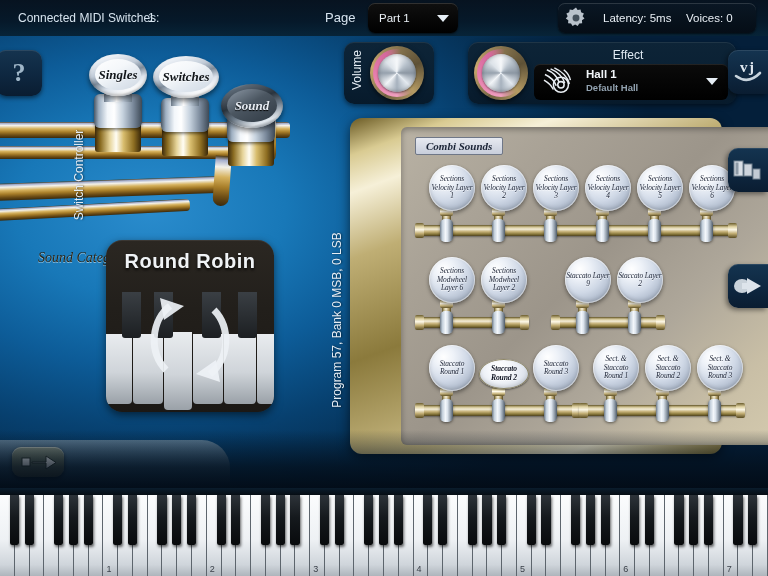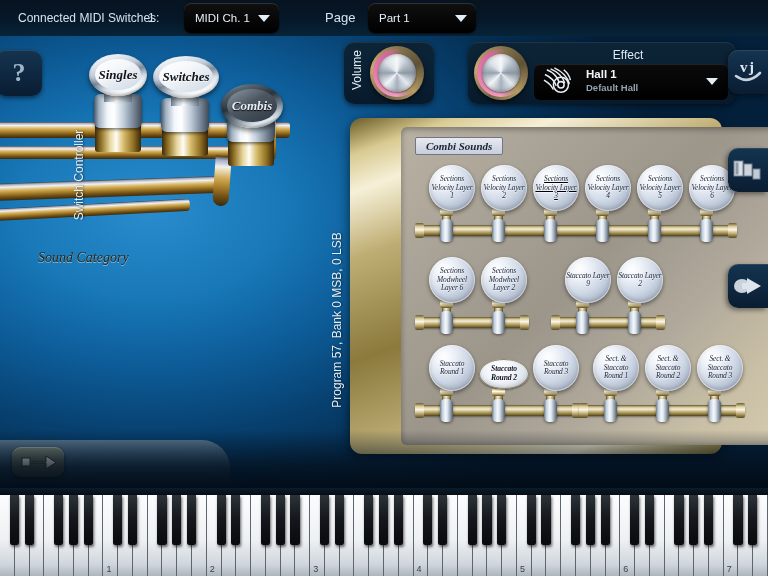--- a/index.html
+++ b/index.html
@@ -287,32 +287,40 @@
 
 <div id="app">
 
   <div class="bg"></div>
   <div class="bg-top-dark"></div>
 
   <div class="topbar">
     <div class="tb-text" style="left:18px;">Connected MIDI Switches:</div>
     <div class="tb-text" style="left:148px;">1</div>
 
-    <div class="pill" style="left:184px;width:95px;">
-      <div class="lbl">MIDI Ch. 1</div>
-      <div class="caret" style="right:9px;"></div>
-    </div>
 
     <div class="tb-text" style="left:325px;font-size:13px;">Page</div>
 
-    <div class="pill" style="left:368px;width:108px;">
+    <div class="pill" style="left:368px;width:90px;">
       <div class="lbl">Part 1</div>
       <div class="caret" style="right:9px;"></div>
     </div>
 
+    <div class="pill" style="left:558px;width:198px;background:linear-gradient(180deg,#0a1724 0%,#050d16 100%);">
+      <div class="gearwrap" style="left:3px;top:0;">
+        <svg class="gear" viewBox="0 0 24 24" aria-hidden="true">
+          <g fill="#b9c2cb">
+            <path d="M12 2.4l1.5 2.3 2.7-.6.5 2.7 2.6 1-1.2 2.5 1.7 2.2-2.3 1.5.2 2.8-2.7.2-1.4 2.4-2.4-1.3-2.4 1.3-1.4-2.4-2.7-.2.2-2.8-2.3-1.5L4.3 10.3 3.1 7.8l2.6-1 .5-2.7 2.7.6z"></path>
+          </g>
+          <circle cx="12" cy="12" r="3.2" fill="#44505b"></circle>
+        </svg>
+      </div>
+      <div class="lbl" style="left:45px;">Latency: 5ms</div>
+      <div class="lbl" style="left:128px;">Voices:  0</div>
+    </div>
   </div>
 
   <div class="sq-btn" style="left:-4px;top:50px;width:46px;height:46px;">
     <div class="help-q">?</div>
   </div>
 
   <div class="trumpet">
 
     <div class="tube" style="left:-10px;top:62px;width:300px;height:16px;"></div>
     <div class="tube" style="left:-10px;top:86px;width:246px;height:13px;"></div>
@@ -341,29 +349,52 @@
         <div class="cap-label">Switches</div>
       </div>
     </div>
 
     <div class="valve" style="left:228px;top:16px;">
       <div class="valve-body" style="top:34px;"></div>
       <div class="valve-casing" style="top:32px;"></div>
       <div class="valve-stem" style="top:26px;height:12px;"></div>
       <div class="cap pressed" style="left:-7px;top:8px;width:62px;height:44px;">
         <div class="cap-face" style="width:50px;height:33px;"></div>
-        <div class="cap-label">Combis</div>
+        <div class="cap-label">Sound</div>
       </div>
     </div>
 
     <div class="sound-cat">Sound Category</div>
   </div>
 
   <div class="switch-ctrl-label">Switch Controller</div>
 
+  <div class="rr">
+    <div class="rr-keys">
+      <div class="rr-white" style="left:-6px;width:32px;"></div>
+      <div class="rr-white" style="left:27px;width:30px;"></div>
+      <div class="rr-white" style="left:58px;width:28px;bottom:2px;height:78px;"></div>
+      <div class="rr-white" style="left:87px;width:30px;"></div>
+      <div class="rr-white" style="left:118px;width:32px;"></div>
+      <div class="rr-white" style="left:151px;width:26px;"></div>
+      <div class="rr-black" style="left:16px;width:19px;"></div>
+      <div class="rr-black" style="left:48px;width:19px;"></div>
+      <div class="rr-black" style="left:96px;width:19px;"></div>
+      <div class="rr-black" style="left:132px;width:19px;"></div>
+    </div>
+    <div class="rr-title">Round Robin</div>
+    <svg class="rr-arrows" viewBox="0 0 108 112">
+      <g fill="none" stroke="#eef2f6" stroke-width="7" stroke-linecap="butt" opacity=".92">
+        <path d="M34 22 A34 40 0 0 0 30 86"></path>
+        <path d="M74 90 A34 40 0 0 0 78 26"></path>
+      </g>
+      <polygon points="24,14 48,22 28,36" fill="#eef2f6" opacity=".92"></polygon>
+      <polygon points="84,98 60,90 80,76" fill="#eef2f6" opacity=".92"></polygon>
+    </svg>
+  </div>
 
   <div class="bottom-shelf"></div>
   <div class="arrow-btn">
     <svg viewBox="0 0 52 30" style="position:absolute;inset:0;">
       <rect x="10" y="11" width="8" height="8" fill="#e8ecef" stroke="#2c3430"></rect>
       <polygon points="20,15 34,15 34,9 44,15.5 34,22 34,16 20,16" fill="#e8ecef" stroke="#2c3430" stroke-width="1"></polygon>
     </svg>
   </div>
 
   <div class="darkpanel" style="left:344px;top:42px;width:90px;height:62px;">
@@ -415,21 +446,21 @@
             </div>
             <div class="stem" style="left: 93px; top: 46px; height: 18px;"></div>
             <div class="stem-knob" style="left: 91px; top: 44px;"></div>
             <div class="slider" style="left: 91px; top: 56px;"></div>
             <div class="disc" style="left: 80px; top: 2px;">
               <span>Sections Velocity Layer 2</span>
             </div>
             <div class="stem" style="left: 145px; top: 46px; height: 18px;"></div>
             <div class="stem-knob" style="left: 143px; top: 44px;"></div>
             <div class="slider" style="left: 143px; top: 56px;"></div>
-            <div class="disc" style="left: 132px; top: 2px; text-decoration: underline;">
+            <div class="disc" style="left: 132px; top: 2px;">
               <span>Sections Velocity Layer 3</span>
             </div>
             <div class="stem" style="left: 197px; top: 46px; height: 18px;"></div>
             <div class="stem-knob" style="left: 195px; top: 44px;"></div>
             <div class="slider" style="left: 195px; top: 56px;"></div>
             <div class="disc" style="left: 184px; top: 2px;">
               <span>Sections Velocity Layer 4</span>
             </div>
             <div class="stem" style="left: 249px; top: 46px; height: 18px;"></div>
             <div class="stem-knob" style="left: 247px; top: 44px;"></div>

